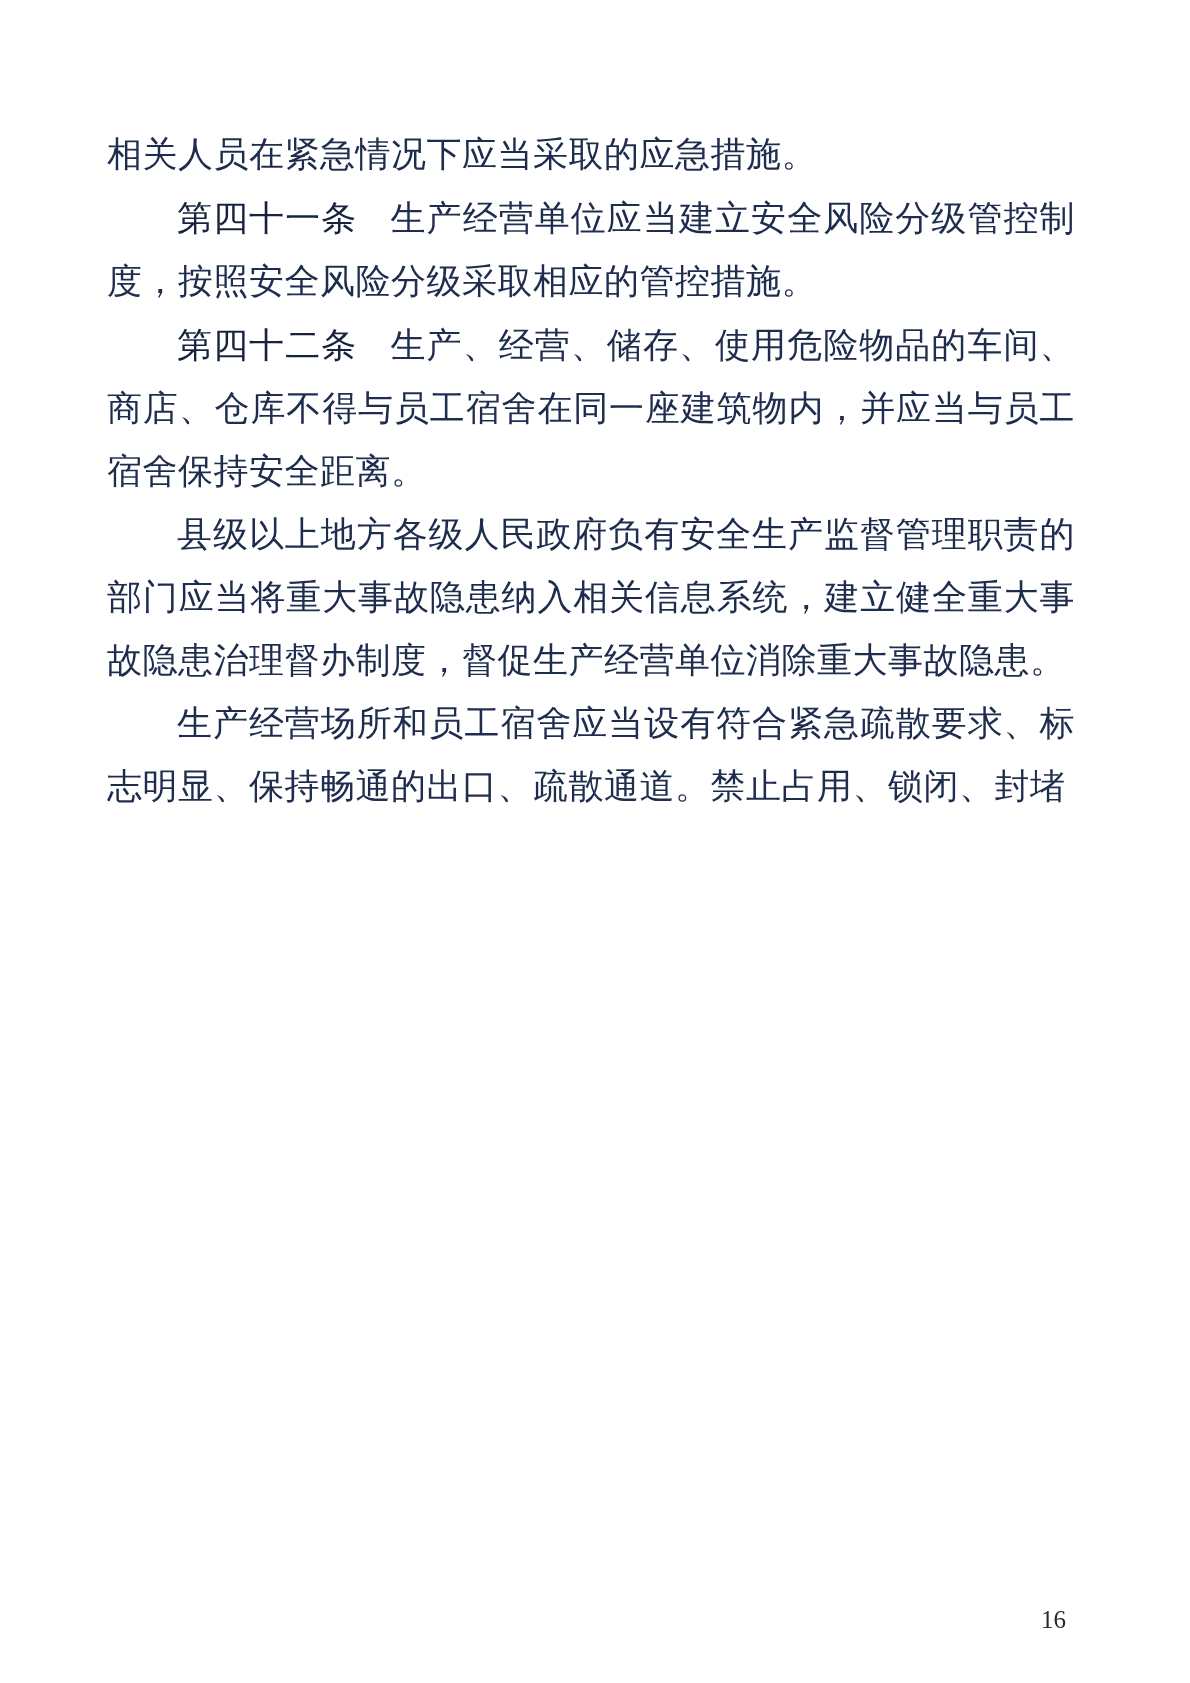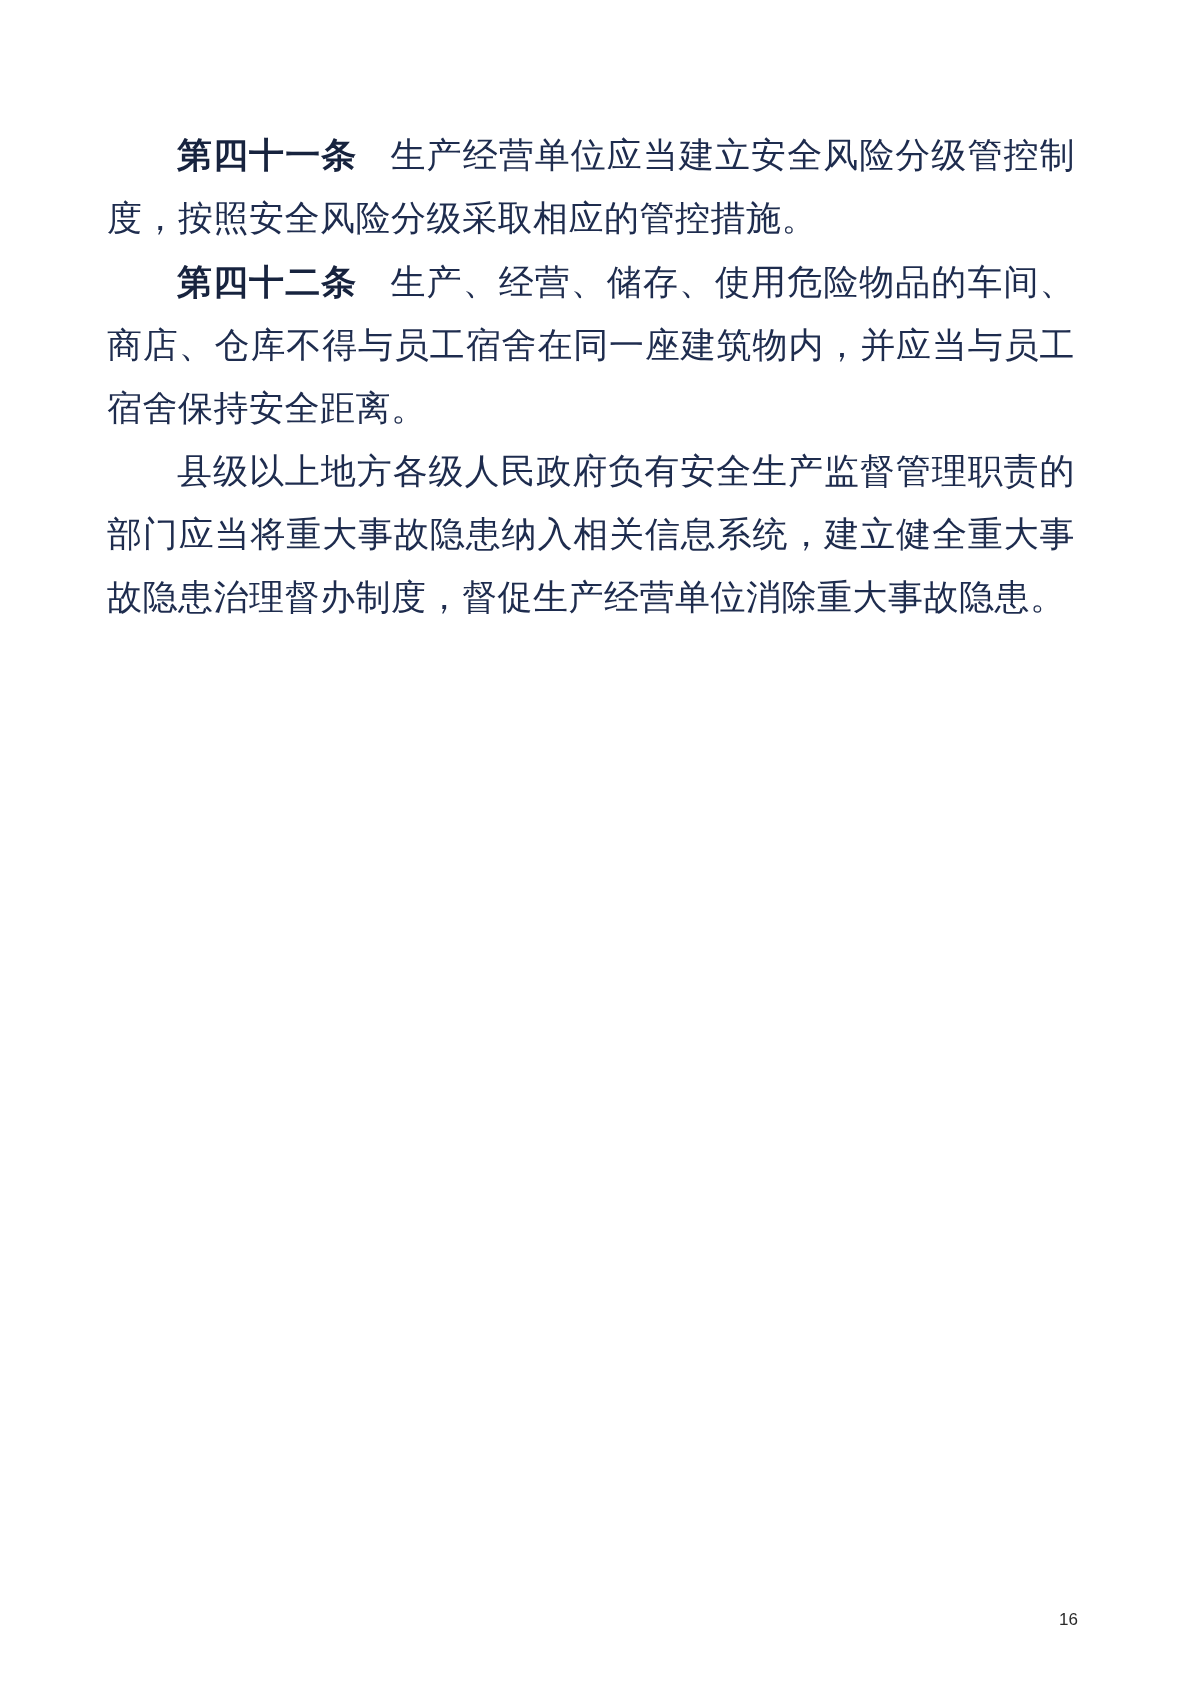--- a/index.html
+++ b/index.html
@@ -30,37 +30,39 @@
     text-align: justify;
     text-justify: inter-character;
     letter-spacing: 0.5px;
     word-break: break-all;
   }
   .para.indent {
     text-indent: 2em;
   }
   .article-no {
     font-family: "Liberation Sans", "DejaVu Sans", sans-serif;
-    font-weight: 700;
+    font-weight: 400;
     margin-right: 0.95em;
     color: var(--heading-color, #17233e);
   }
   .page-number {
     position: absolute;
     top: 1604px;
-    right: 112px;
-    font-family: Liberation Sans, sans-serif;
-    font-size: 17px;
+    right: 124px;
+    font-family: Liberation Serif, serif;
+    font-size: 25px;
     line-height: 32px;
     color: var(--pagenum-color, #2a2a2a);
   }
 </style>
 </head>
 <body>
 
 <div class="page">
   <main class="body-text">
+      <p class="para"><span>相关人员在紧急情况下应当采取的应急措施。</span></p>
       <p class="para indent"><span class="article-no">第四十一条</span><span>生产经营单位应当建立安全风险分级管控制度，按照安全风险分级采取相应的管控措施。</span></p>
       <p class="para indent"><span class="article-no">第四十二条</span><span>生产、经营、储存、使用危险物品的车间、商店、仓库不得与员工宿舍在同一座建筑物内，并应当与员工宿舍保持安全距离。</span></p>
       <p class="para indent"><span>县级以上地方各级人民政府负有安全生产监督管理职责的部门应当将重大事故隐患纳入相关信息系统，建立健全重大事故隐患治理督办制度，督促生产经营单位消除重大事故隐患。</span></p>
+      <p class="para indent"><span>生产经营场所和员工宿舍应当设有符合紧急疏散要求、标志明显、保持畅通的出口、疏散通道。禁止占用、锁闭、封堵</span></p>
     </main>
   <div class="page-number">16</div>
 </div>
 
 </body></html>

